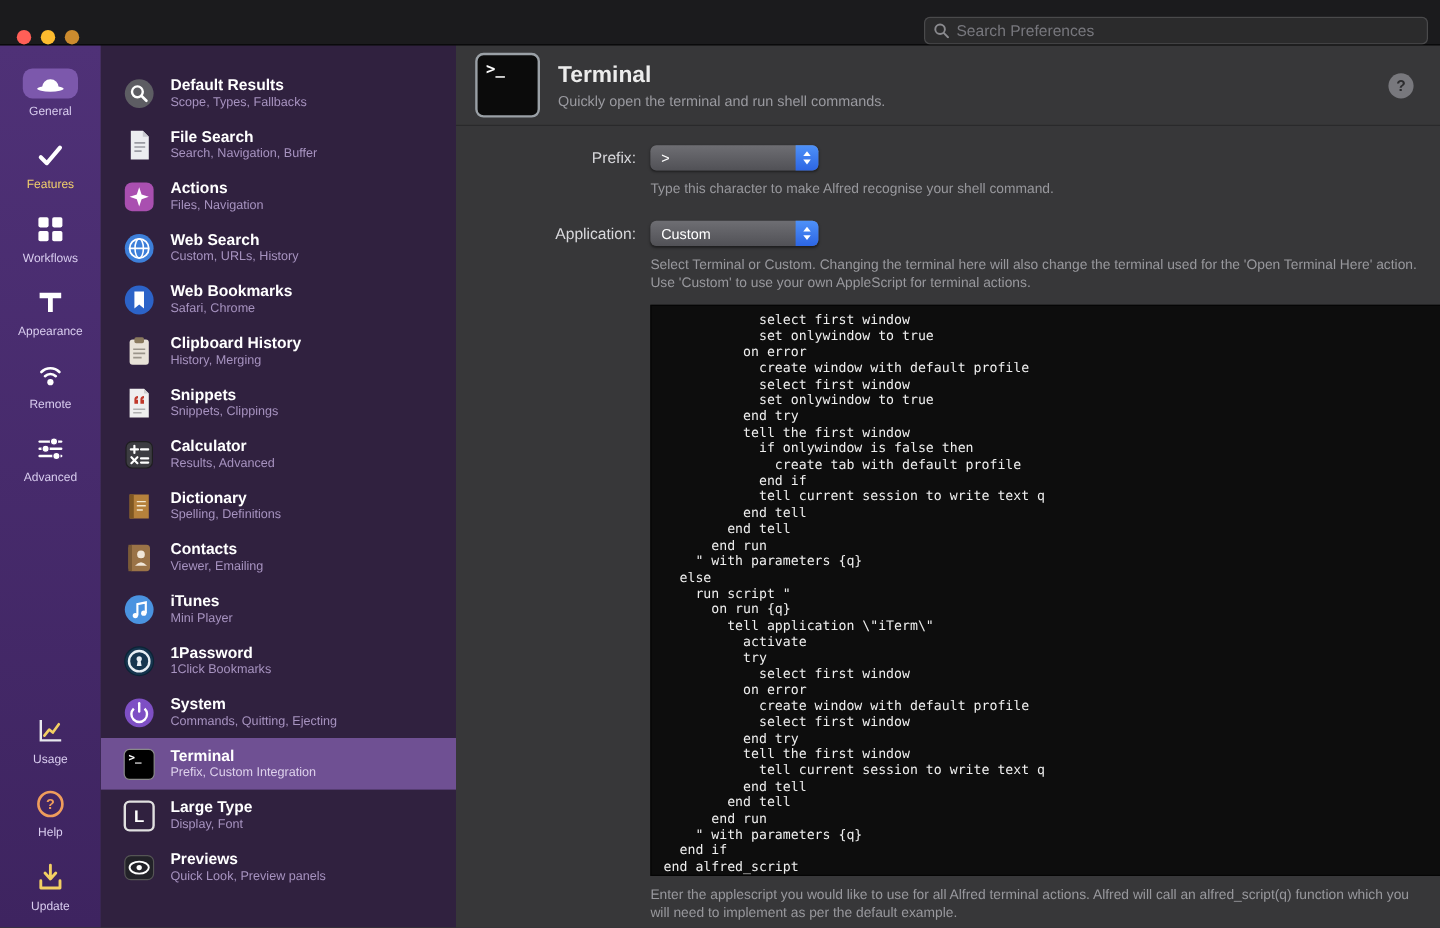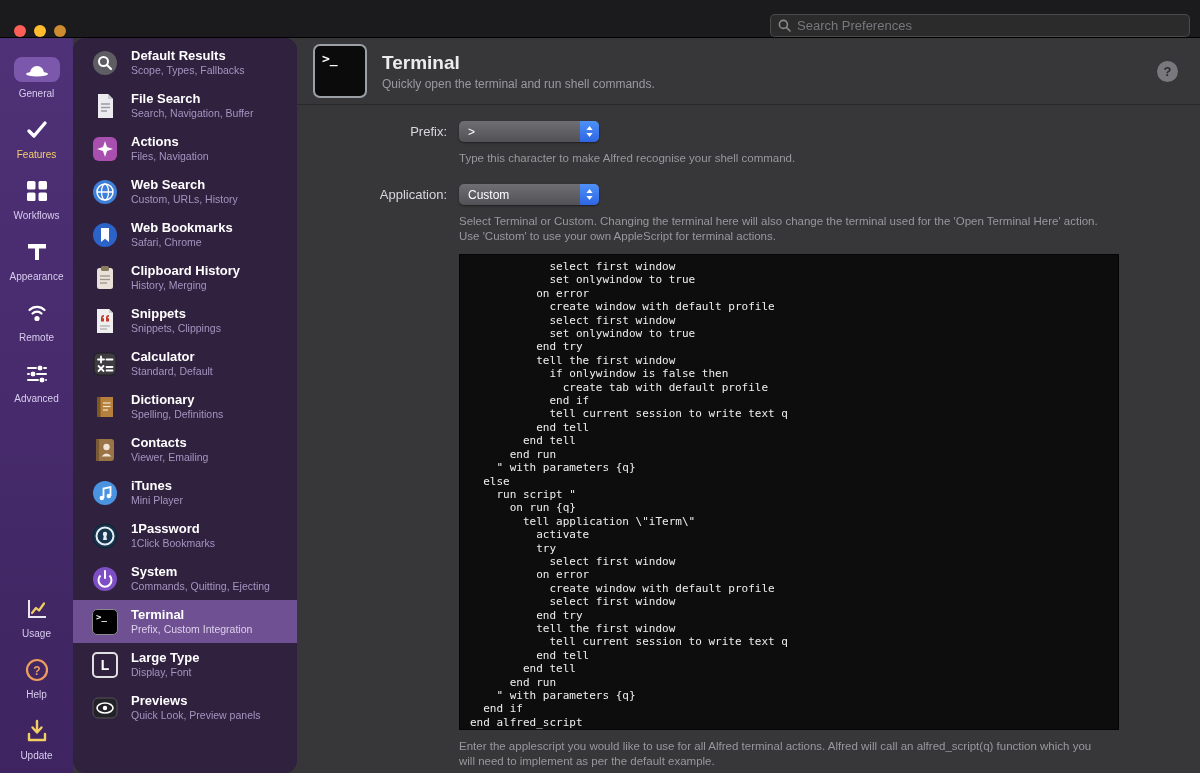--- a/index.html
+++ b/index.html
@@ -18,32 +18,32 @@
   .searchbox { margin-left:auto; width:420px; height:23px; background:rgba(255,255,255,.07);
     border:1px solid rgba(255,255,255,.15); border-radius:5px; display:flex; align-items:center;
     padding:0 7px; gap:6px; }
   .searchbox input { flex:1; background:transparent; border:none; outline:none;
     color:#ddd; font-size:13px; font-family:"Liberation Sans",sans-serif; }
   .searchbox input::placeholder { color:#77777d; }
 
   .body-row { flex:1; display:flex; min-height:0; }
 
   
-  .sidebar { width:73px; background:linear-gradient(180deg,#4f3177,#3e2460);
+  .sidebar { width:84px; background:linear-gradient(180deg,#4f3177,#3e2460);
     display:flex; flex-direction:column; padding:8px 0 4px; flex:none; }
   .sb-item { display:flex; flex-direction:column; align-items:center; gap:4px;
     padding:8px 0; cursor:default; }
   .sb-ico { height:30px; display:flex; align-items:center; justify-content:center; }
   .sb-chip { background:#7c58ac; border-radius:8px; padding:5px 10px 3px; display:flex; }
   .sb-label { font-size:10px; color:#d9cdef; }
   .sb-label.sel { color:#f2d06b; }
   .sb-spacer { flex:1; }
 
   
-  .features-col { width:224px; background:#30213f; padding-top:3px; flex:none; overflow:hidden;border-radius:12px; }
+  .features-col { width:296px; background:#30213f; padding-top:18px; flex:none; overflow:hidden; }
   .f-row { height:43px; display:flex; align-items:center; padding:0 8px 0 18px; gap:12px; }
   .f-row.sel { background:#6f5093; }
   .f-ico { width:28px; height:28px; flex:none; display:flex; align-items:center; justify-content:center; }
   .f-title { font-size:13px; font-weight:bold; color:#fff; line-height:16px; }
   .f-sub { font-size:10.5px; color:#a793c0; line-height:13px; }
   .f-row.sel .f-sub { color:#ded2ec; }
   .mini-term { width:26px; height:26px; background:#000; border:1px solid #8a8a8a;
     border-radius:5px; color:#fff; font-family:"DejaVu Sans Mono",monospace;
     font-size:9px; font-weight:bold; padding:2px 0 0 3px; }
   .mini-L { width:26px; height:26px; border:2px solid #e0e0e0; border-radius:5px;
@@ -325,21 +325,21 @@
                 <line x1="14.5" y1="8.5" x2="20.5" y2="8.5"></line>
                 <line x1="6.5" y1="15" x2="11.5" y2="20"></line>
                 <line x1="11.5" y1="15" x2="6.5" y2="20"></line>
                 <line x1="14.5" y1="16" x2="20.5" y2="16"></line>
                 <line x1="14.5" y1="19.5" x2="20.5" y2="19.5"></line>
               </g>
             </svg>
         </div>
         <div>
             <div class="f-title">Calculator</div>
-            <div class="f-sub">Standard, Default</div>
+            <div class="f-sub">Results, Advanced</div>
           </div>
       </div>
 
       <div class="f-row">
         <div class="f-ico">
           <svg width="26" height="26" viewBox="0 0 26 26">
               <path d="M5 3 h16 v20 H5 z" fill="#b5813c"></path>
               <rect x="5" y="3" width="3.5" height="20" fill="#7f5722"></rect>
               <g stroke="#f3e7cf" stroke-width="1.2">
                 <line x1="11" y1="9" x2="18.5" y2="9"></line>

